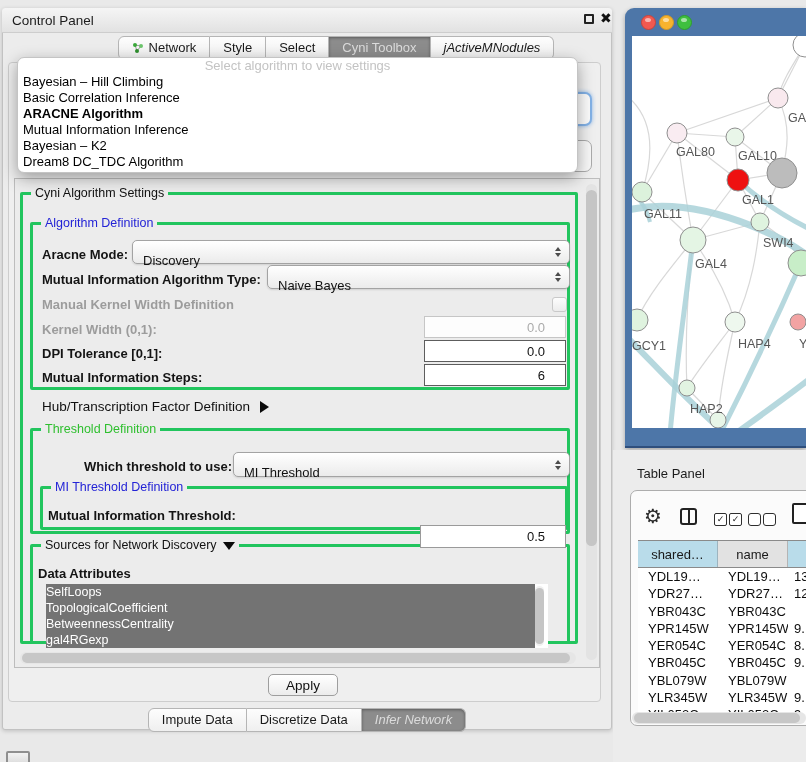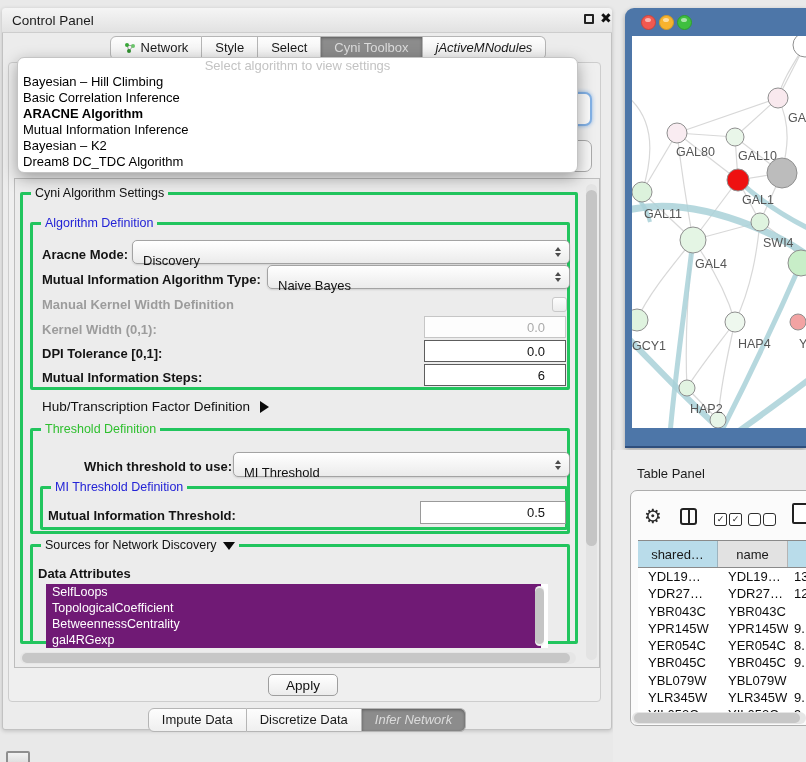--- a/index.html
+++ b/index.html
@@ -8,21 +8,21 @@
   .abs{position:absolute;box-sizing:border-box;}
   
   .cp-win{left:2px;top:8px;width:610px;height:722px;background:#ececec;border:1px solid #c2c2c2;
           border-radius:3px;box-shadow:0 1px 4px rgba(0,0,0,.18);}
   .cp-title{left:2px;top:8px;width:610px;height:25px;background:linear-gradient(#f5f5f5,#e2e2e2);
             border-bottom:1px solid #cdcdcd;border-radius:3px 3px 0 0;}
   .cp-title-text{left:12px;top:13px;font-size:13.5px;color:#1c1c1c;}
   .float-btn{left:584px;top:14px;width:10px;height:10px;border:2px solid #222;border-radius:1px;background:transparent;}
   .close-btn{left:600px;top:10px;font-size:14px;font-weight:bold;color:#111;}
   
-  .tabrow{left:6px;top:36px;width:644px;display:flex;justify-content:center;}
+  .tabrow{left:14px;top:36px;width:644px;display:flex;justify-content:center;}
   .tab{height:22px;line-height:22px;padding:0 13px;background:linear-gradient(#fdfdfd,#efefef);
        border:1px solid #b5b5b5;border-left:none;font-size:13px;color:#1a1a1a;display:flex;align-items:center;gap:5px;}
   .tab:first-child{border-left:1px solid #b5b5b5;border-radius:6px 0 0 6px;}
   .tab:last-child{border-radius:0 6px 6px 0;font-style:italic;}
   .tab.sel{background:#8c8c8c;color:#dcdcdc;box-shadow:inset 0 1px 3px rgba(0,0,0,.35);}
   
   .cp-body{left:8px;top:62px;width:593px;height:640px;background:#efefef;border:1px solid #cdcdcd;border-radius:4px;}
   .hintA{left:520px;top:92px;width:72px;height:34px;border:2px solid #82b1e6;border-radius:7px;background:#fbfbfb;
          box-shadow:0 0 4px #8ab6e8;z-index:2;}
   .hintB{left:520px;top:140px;width:72px;height:32px;border:1px solid #ababab;border-radius:7px;background:#f7f7f7;z-index:2;}
@@ -30,37 +30,37 @@
   .settings{left:14px;top:178px;width:586px;height:490px;background:#ececec;border:1px solid #bdbdbd;z-index:3;}
   .grp{position:absolute;border:3px solid #22c55e;border-radius:2px;box-sizing:border-box;}
   .grp>.lg{position:absolute;top:-9px;left:8px;background:#ececec;padding:0 4px;font-size:12.5px;color:#111;white-space:nowrap;}
   .lg.blue{color:#2323d6;}
   .lg.green{color:#2ebf2e;}
   .lbl{position:absolute;font-size:13px;font-weight:bold;color:#141414;white-space:nowrap;}
   .lbl.dis{color:#9c9c9c;}
   .fld{position:absolute;background:#fff;border:1px solid #5d5d5d;font-size:13px;color:#111;
        padding:0 20px;display:flex;align-items:center;justify-content:flex-end;box-sizing:border-box;}
   .fld.dis{border-color:#c6c6c6;color:#ababab;background:#fdfdfd;}
-  .fld.mid{border-color:#9a9a9a;}
+  .fld.mid{border-color:#9a9a9a;margin-top:24px;}
   .combo{position:absolute;box-sizing:border-box;border:1px solid #a3a3a3;border-radius:5px;
          background:linear-gradient(#ffffff,#ebebeb);font-size:13px;color:#111;display:flex;align-items:center;
          padding:16px 24px 0 10px;box-shadow:0 1px 2px rgba(0,0,0,.12);}
   .updn{position:absolute;right:8px;top:50%;transform:translateY(-50%);display:flex;flex-direction:column;gap:2px;}
   .updn i{display:block;width:0;height:0;border-left:3.5px solid transparent;border-right:3.5px solid transparent;}
   .updn .u{border-bottom:4.5px solid #4c4c4c;}
   .updn .d{border-top:4.5px solid #4c4c4c;}
   .cbox{position:absolute;width:13px;height:13px;border:1px solid #c9c9c9;border-radius:3px;
         background:linear-gradient(#fdfdfd,#ececec);}
   .hub{position:absolute;font-size:13.5px;color:#101010;white-space:nowrap;}
   .htri{display:inline-block;width:0;height:0;border-top:6px solid transparent;border-bottom:6px solid transparent;
         border-left:9px solid #0a0a0a;margin-left:10px;vertical-align:-2px;}
   .dtri{display:inline-block;width:0;height:0;border-left:6px solid transparent;border-right:6px solid transparent;
         border-top:8px solid #0a0a0a;margin-left:6px;vertical-align:-1px;}
   .attrlist{position:absolute;background:#fff;overflow:hidden;}
-  .attr-item{height:16px;line-height:16px;padding-left:6px;font-size:12.5px;color:#fff;background:#701a75;
+  .attr-item{height:16px;line-height:16px;font-size:12.5px;color:#fff;background:#737373;
              width:calc(100% - 13px);white-space:nowrap;}
   .vscroll{position:absolute;background:#e3e3e3;border-radius:6px;}
   .vthumb{position:absolute;background:#c5c5c5;border-radius:6px;}
   .hscroll{position:absolute;background:#e6e6e6;border-radius:6px;}
   .hthumb{position:absolute;background:#c7c7c7;border-radius:6px;}
   .apply{left:268px;top:674px;width:70px;height:22px;border:1px solid #9e9e9e;border-radius:5px;
          background:linear-gradient(#ffffff,#ececec);font-size:13.5px;display:flex;align-items:center;justify-content:center;z-index:3;}
   .btabrow{left:2px;top:708px;width:610px;display:flex;justify-content:center;z-index:3;}
   
   .popup{left:17px;top:57px;width:561px;height:116px;background:#fff;border:1px solid #c4c4c4;border-radius:7px;

